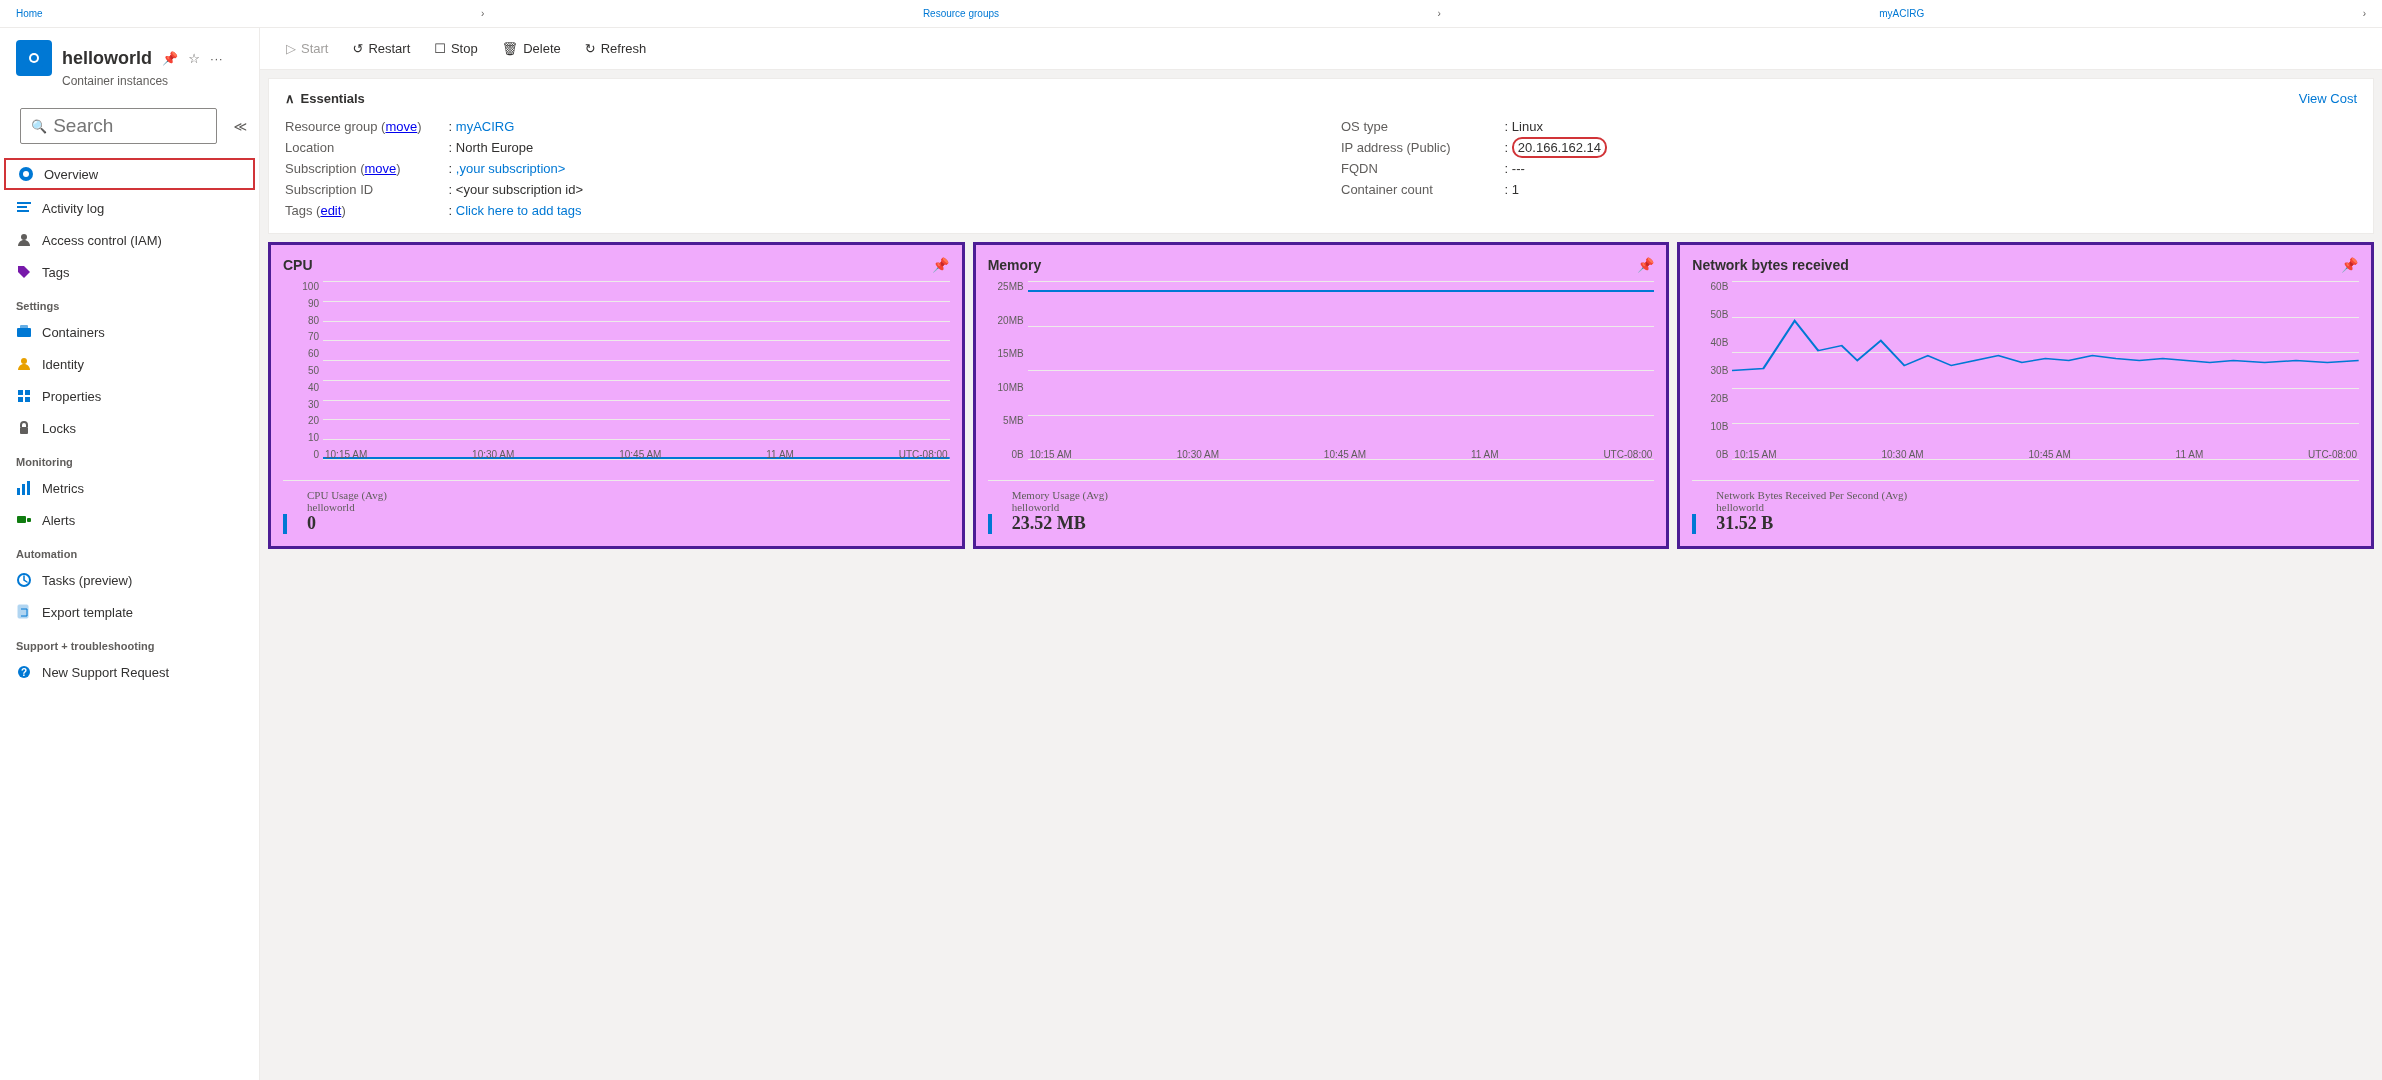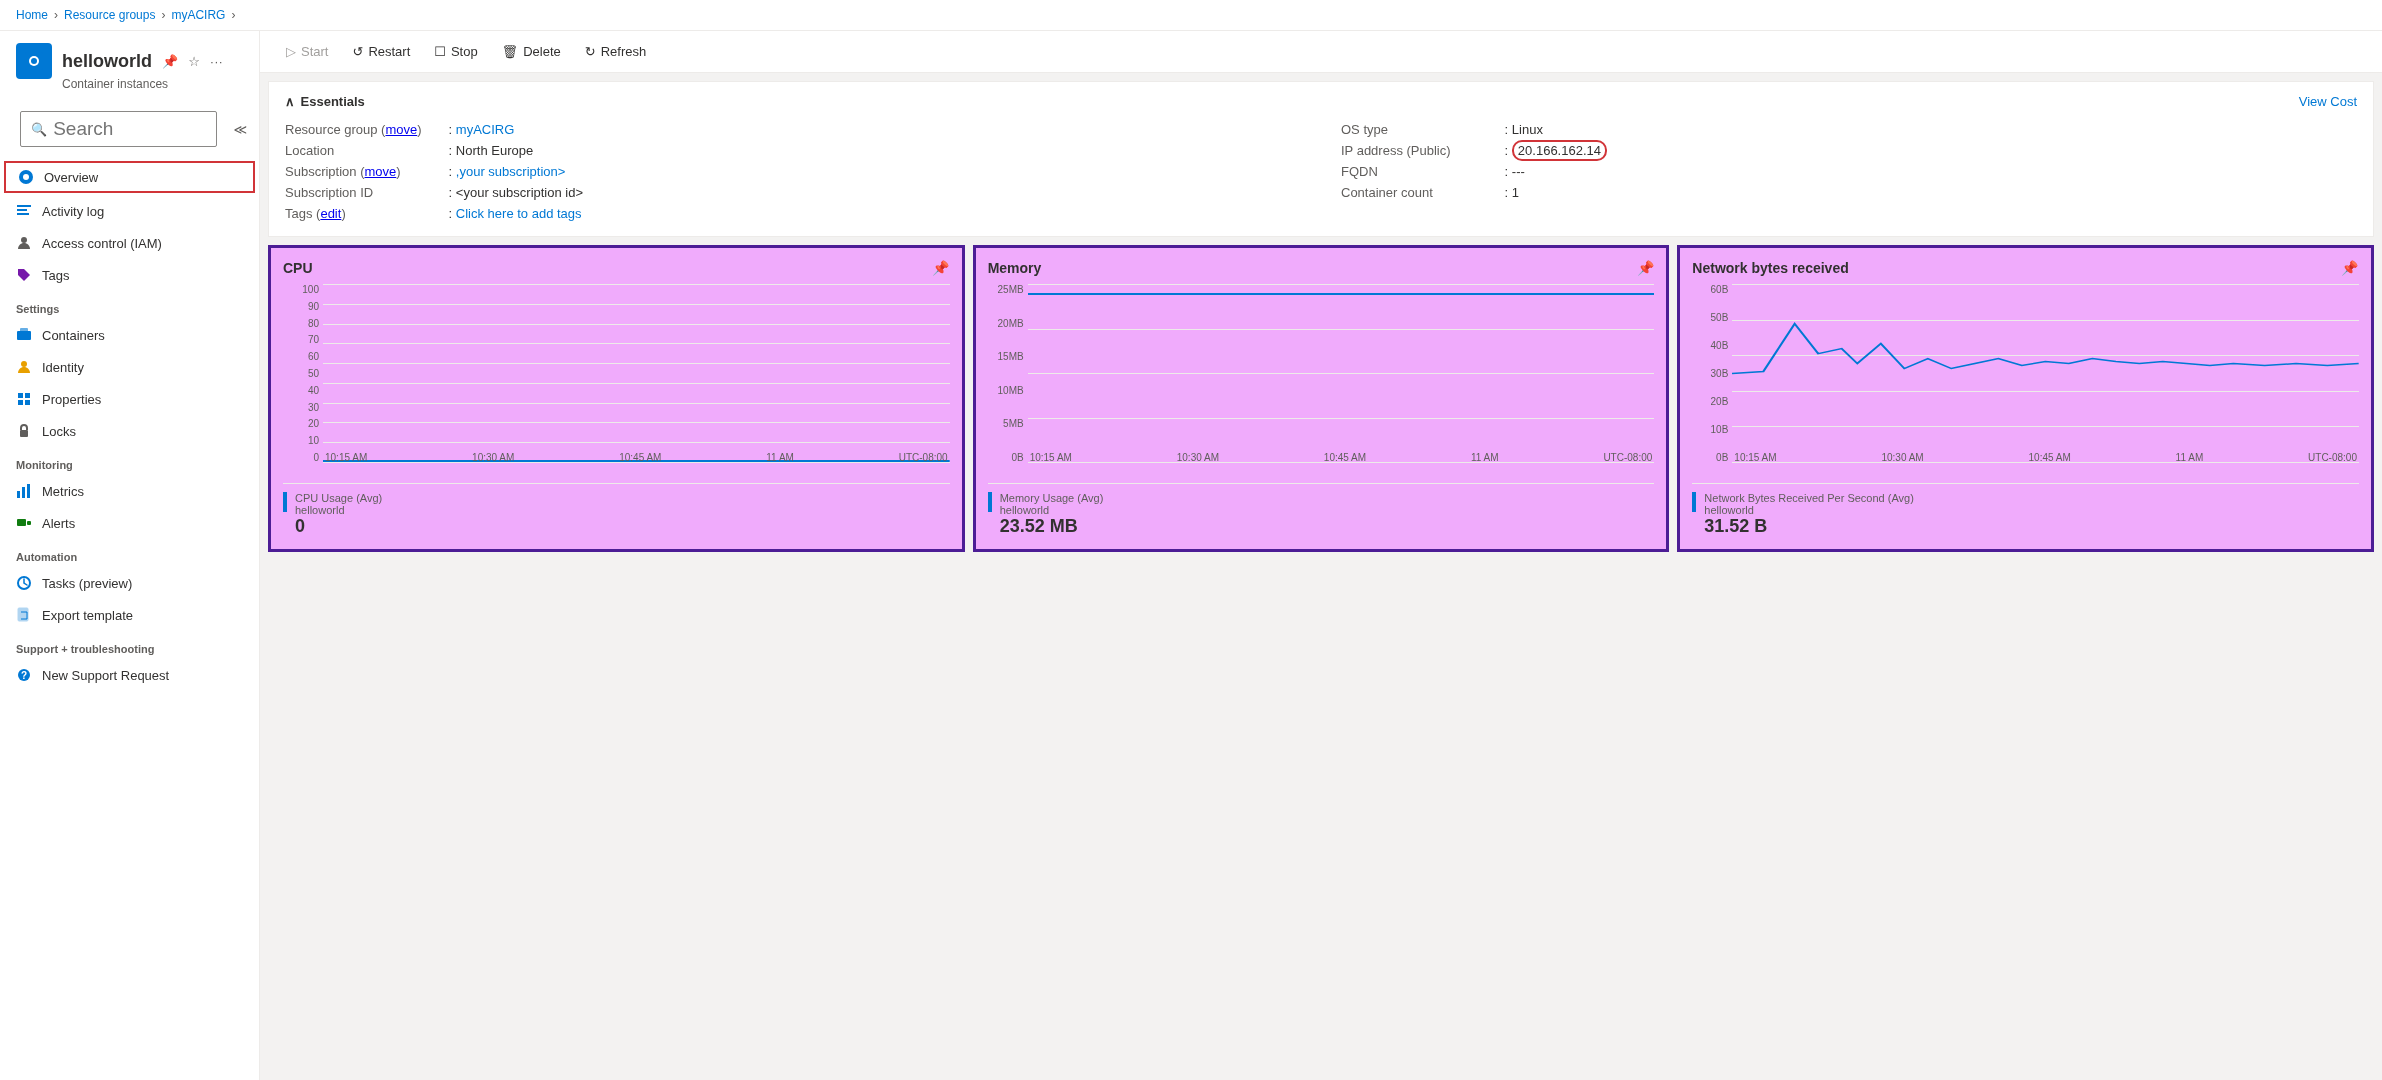--- a/index.html
+++ b/index.html
@@ -1,19 +1,19 @@
 <!DOCTYPE html>
 <html><head>
   <meta charset="utf-8">
   <style>
     * { box-sizing: border-box; margin: 0; padding: 0; }
     body { font-family: 'Segoe UI', Arial, sans-serif; font-size: 13px; background: #f3f2f1; color: #323130; display: flex; flex-direction: column; height: 100vh; overflow: hidden; }
 
     
-    .breadcrumb { background: #fff; padding: 8px 16px; font-size: 12px; color: #0078d4; border-bottom: 1px solid #edebe9; display: flex; align-items: center; gap: 6px; }
+    .breadcrumb { background: #fff; padding: 8px 16px; font-size: 10px; color: #0078d4; border-bottom: 1px solid #edebe9; display: flex; align-items: center; gap: 6px; justify-content: space-between; }
     .breadcrumb span { color: #605e5c; }
     .breadcrumb a { color: #0078d4; text-decoration: none; }
 
     
     .app-container { display: flex; flex: 1; overflow: hidden; }
 
     
     .sidebar { width: 260px; background: #fff; border-right: 1px solid #edebe9; display: flex; flex-direction: column; overflow-y: auto; flex-shrink: 0; }
 
     .sidebar-header { padding: 12px 16px 8px; }
@@ -59,21 +59,21 @@
     .chart-header { display: flex; align-items: center; justify-content: space-between; margin-bottom: 8px; }
     .chart-title { font-size: 14px; font-weight: 600; }
     .pin-icon { color: #605e5c; cursor: pointer; font-size: 14px; }
     .chart-area { position: relative; height: 200px; border-bottom: 1px solid #edebe9; }
     .chart-labels-y { position: absolute; left: 0; top: 0; bottom: 20px; display: flex; flex-direction: column; justify-content: space-between; font-size: 10px; color: #605e5c; text-align: right; width: 36px; }
     .chart-plot { position: absolute; left: 40px; right: 0; top: 0; bottom: 20px; }
     .chart-gridlines { position: absolute; left: 0; right: 0; top: 0; bottom: 0; display: flex; flex-direction: column; justify-content: space-between; }
     .gridline { border-top: 1px solid #edebe9; width: 100%; }
     .chart-line-svg { position: absolute; left: 0; top: 0; width: 100%; height: 100%; }
     .chart-x-labels { position: absolute; bottom: 0; left: 0; right: 0; display: flex; justify-content: space-between; font-size: 10px; color: #605e5c; padding: 0 2px; }
-    .chart-footer { margin-top: 8px; display: flex; align-items: flex-start; gap: 8px; }
+    .chart-footer { margin-top: 8px; display: flex; align-items: flex-end; gap: 20px; font-family: Liberation Serif, serif; }
     .chart-legend-color { width: 4px; height: 20px; background: #0078d4; }
     .chart-legend-text { font-size: 11px; color: #605e5c; }
     .chart-value { font-size: 18px; font-weight: 600; color: #323130; }
 
     
     .red-box { border: 2px solid #d13438; }
   </style>
 </head>
 <body>
 

